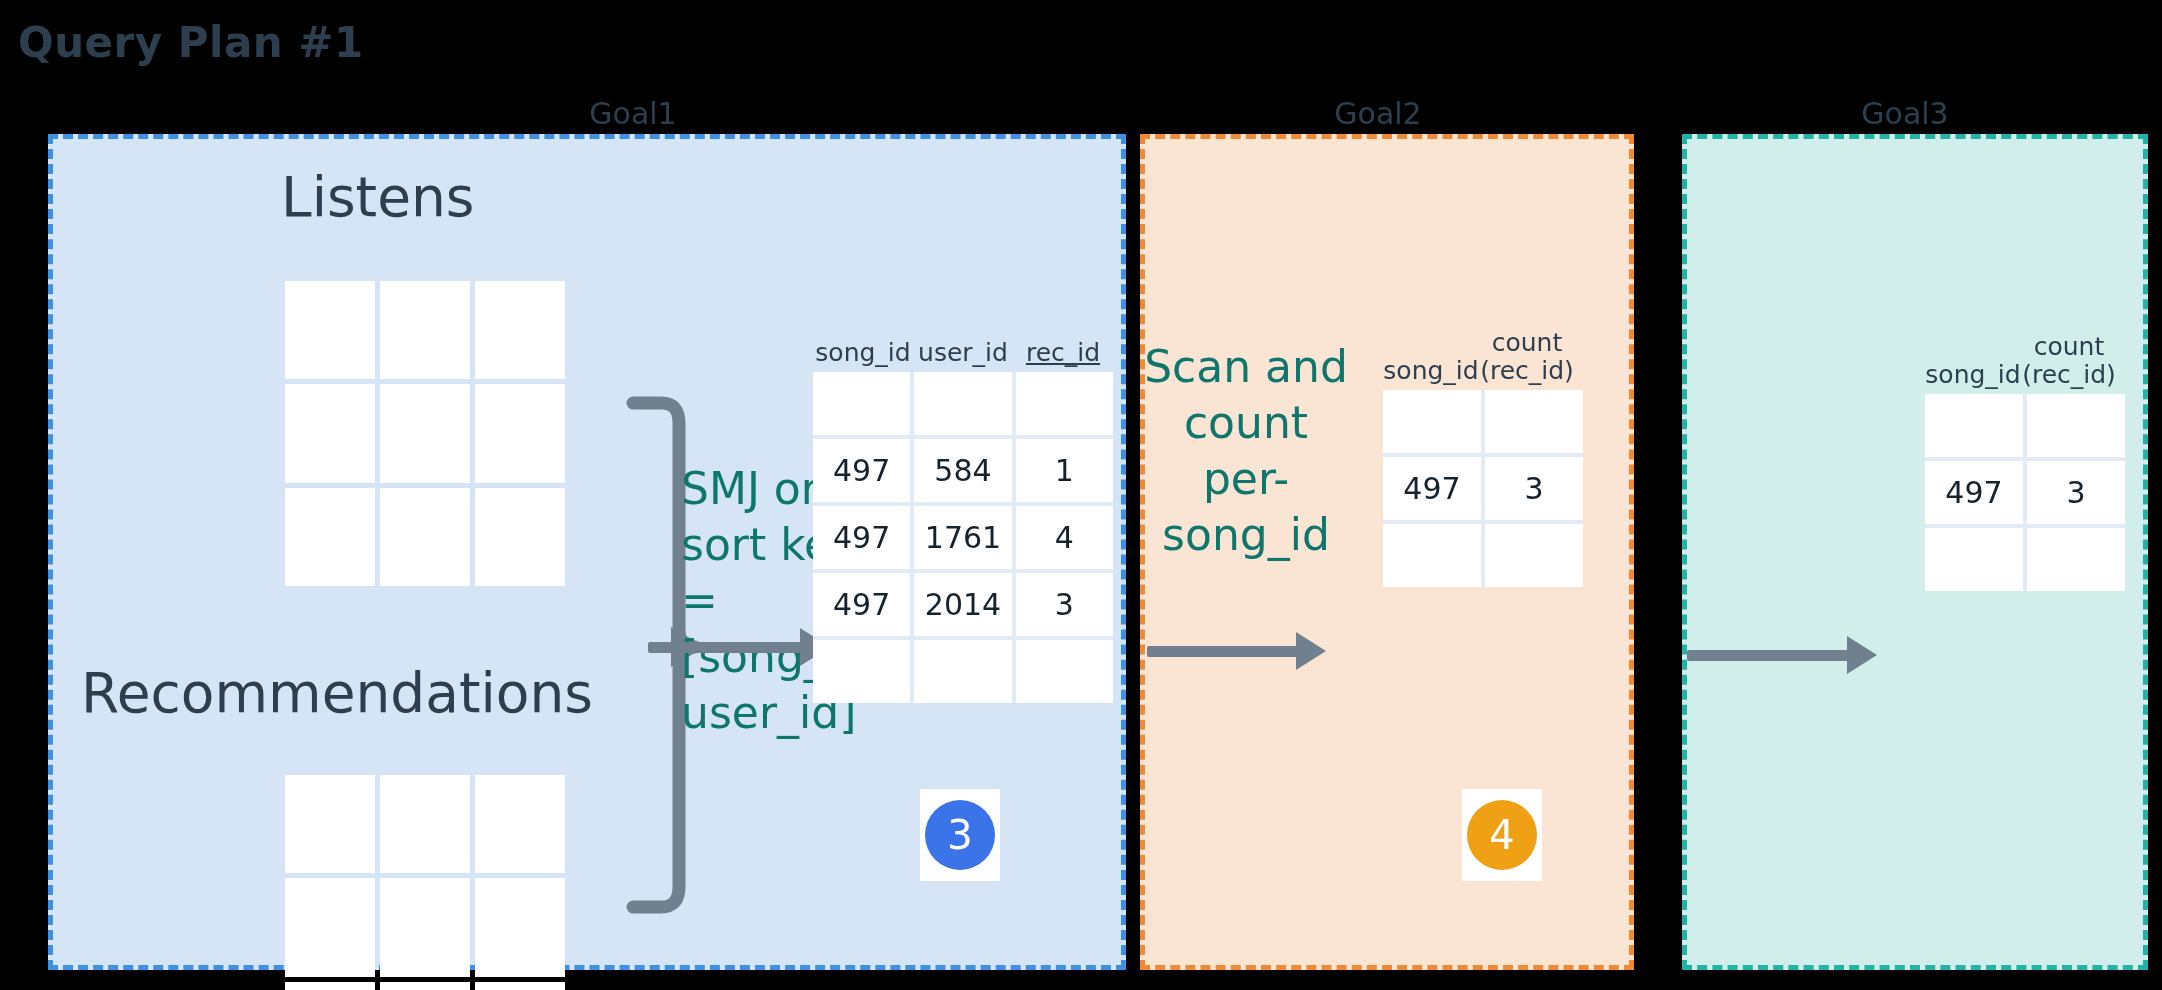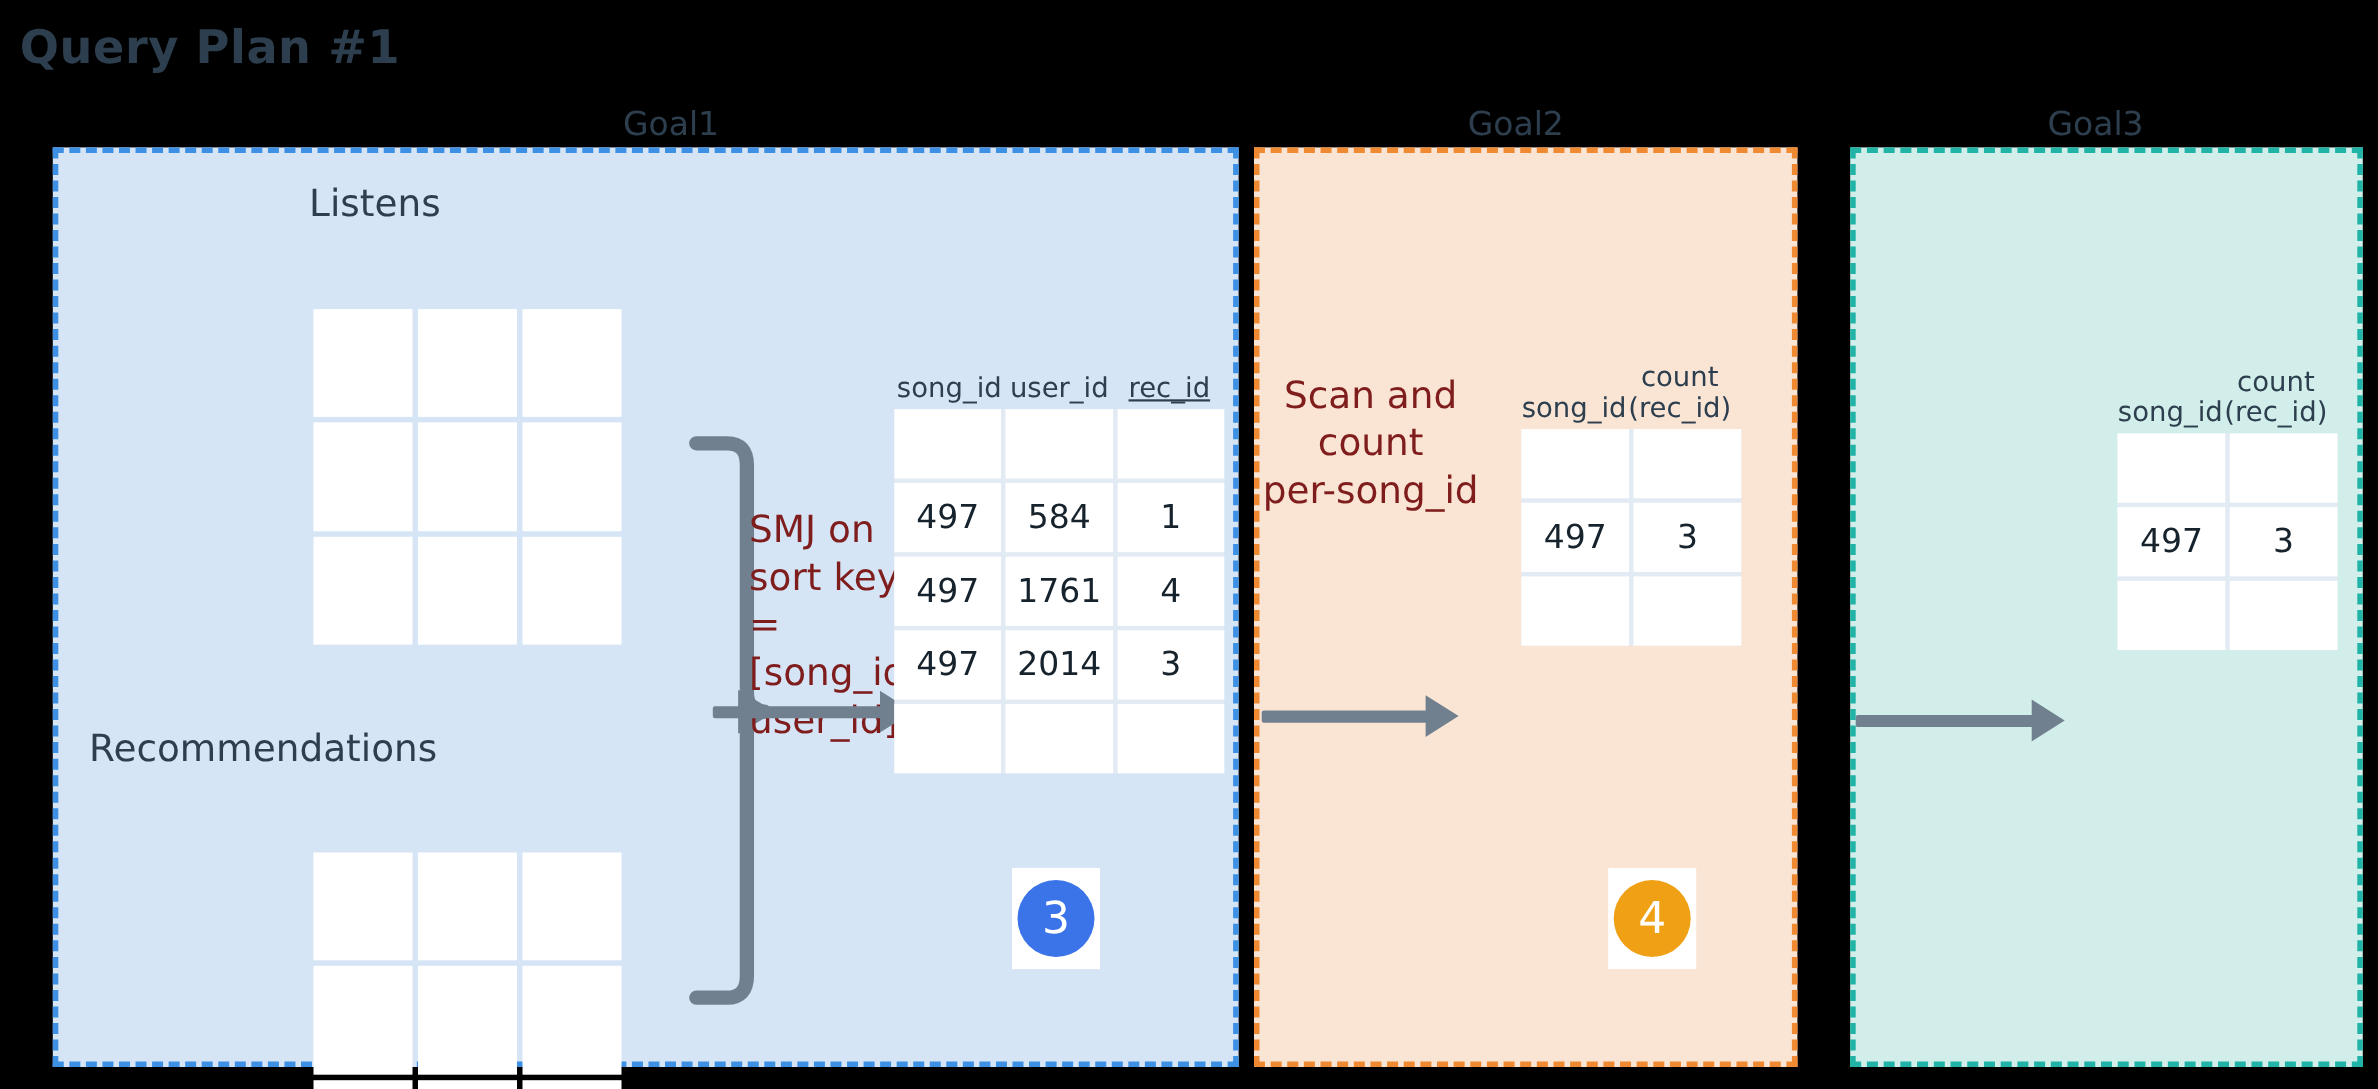--- a/index.html
+++ b/index.html
@@ -24,21 +24,21 @@
   }
 
   
   .panel{position:absolute;box-sizing:border-box;}
   .panel.blue  {background:#d6e5f5;border:5px dashed #3d90e3;}
   .panel.orange{background:#fae4d4;border:5px dashed #ef8a33;}
   .panel.teal  {background:#d1eeea;border:5px dashed #21b3a6;}
 
   
   .section-head{
-    position:absolute;font-size:34px;color:#2d3f4e;white-space:nowrap;
+    position:absolute;font-size:55px;color:#2d3f4e;white-space:nowrap;
   }
 
   
   .grid3{
     position:absolute;display:grid;
     grid-template-columns:repeat(3,1fr);
     grid-template-rows:repeat(3,1fr);
     gap:5px;background:transparent;
   }
   .grid3 .cell{background:#ffffff;}
@@ -71,21 +71,21 @@
     border-top:19px solid transparent;
     border-bottom:19px solid transparent;
     border-left:30px solid #70808f;
   }
 
   
   .brace{position:absolute;}
 
   
   .step-text{
-    position:absolute;font-size:34px;color:#7f1d1d;
+    position:absolute;font-size:44px;color:#0f766e;
     line-height:1.27;text-align:center;white-space:pre-line;
   }
   .step-text.left{text-align:left;}
 
   
   .badge-box{
     position:absolute;background:#ffffff;
     display:flex;align-items:center;justify-content:center;
   }
   .badge{
@@ -94,21 +94,21 @@
     color:#ffffff;font-size:40px;
   }
 </style>
 </head>
 <body>
 
 <div class="canvas">
 
   <div class="title">Query Plan #1</div>
 
-  <div class="goal-label" style="left:520px;top:96px;width:180px;">Goal1</div>
+  <div class="goal-label" style="left:543px;top:96px;width:180px;">Goal1</div>
   <div class="goal-label" style="left:1288px;top:96px;width:180px;">Goal2</div>
   <div class="goal-label" style="left:1815px;top:96px;width:180px;">Goal3</div>
 
   <div class="panel blue" style="left:48px;top:134px;width:1078px;height:836px;">
 
     <div class="section-head" style="left:228px;top:26px;">Listens</div>
 
     <div class="grid3" style="left:232px;top:142px;width:280px;height:305px;">
       <div class="cell"></div>
       <div class="cell"></div>

